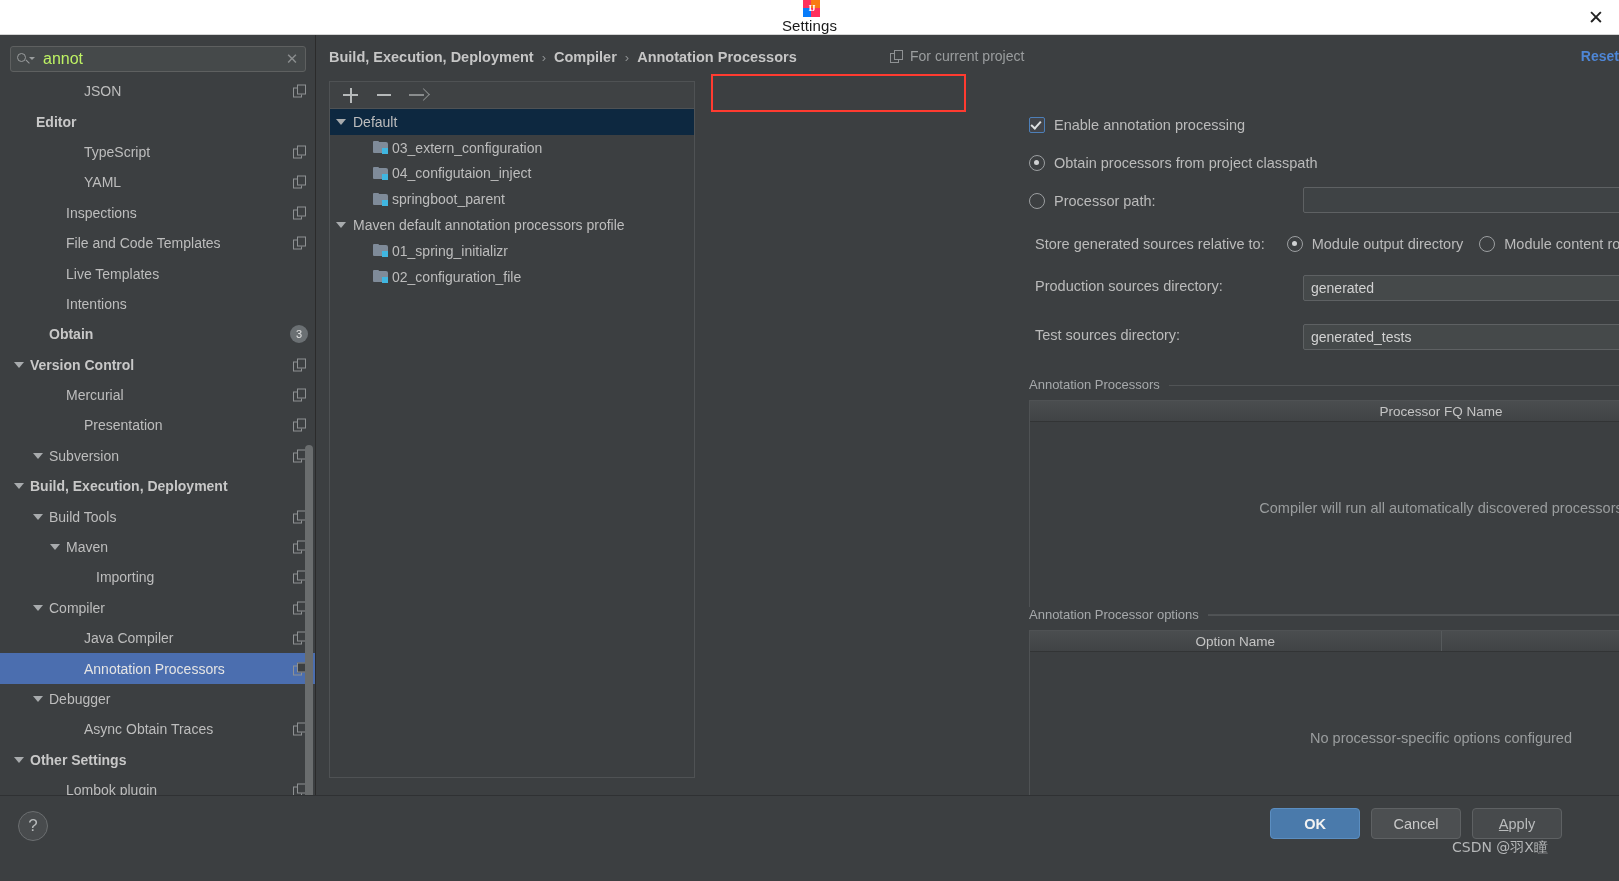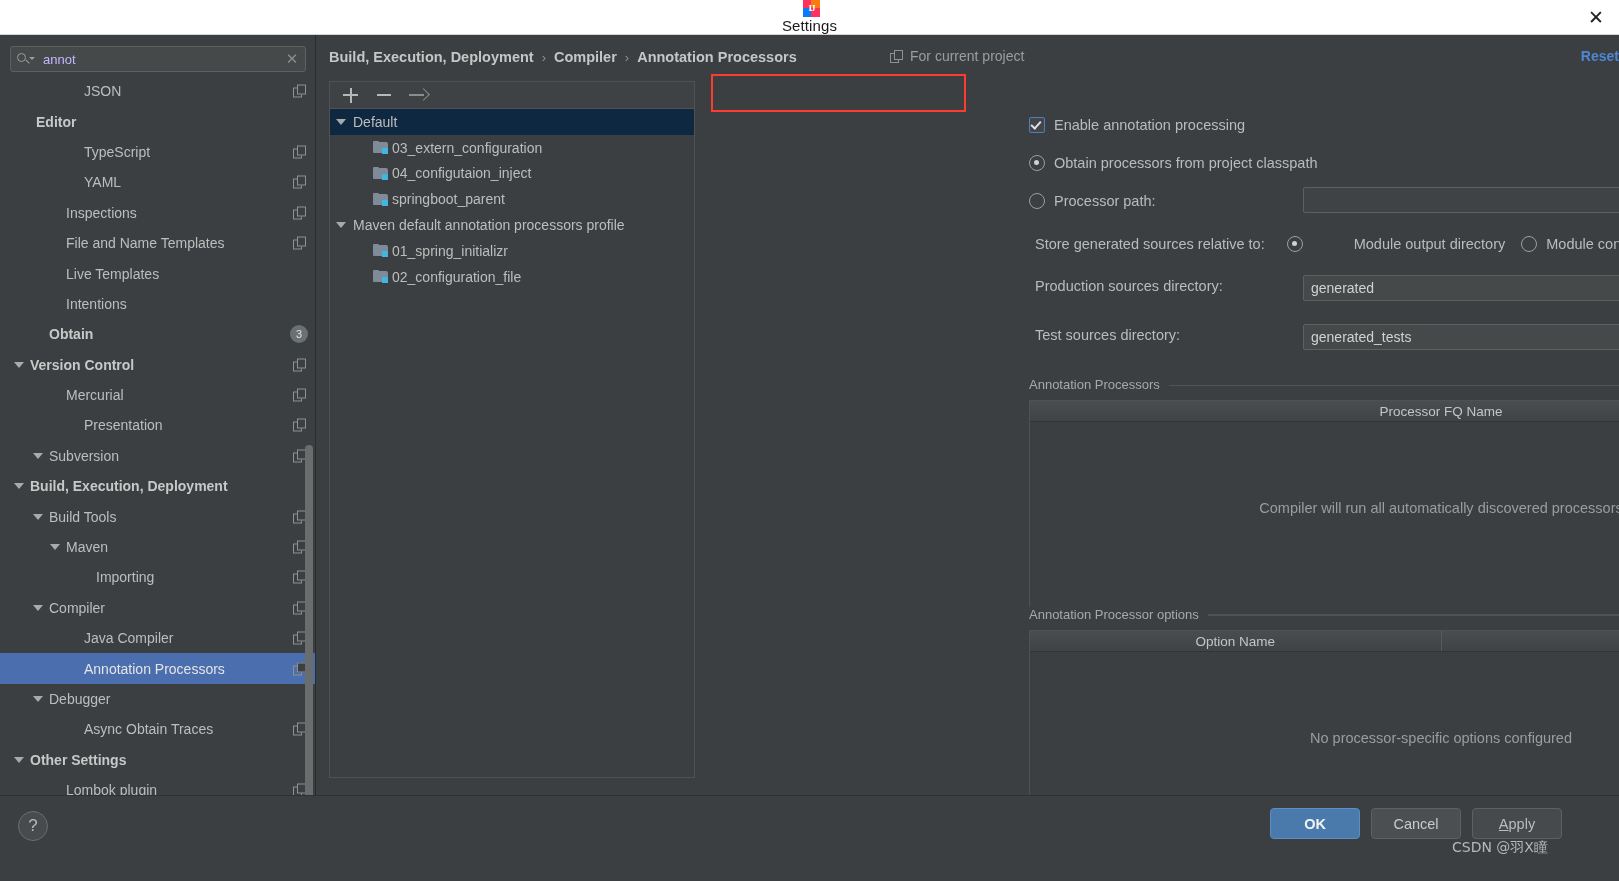--- a/index.html
+++ b/index.html
@@ -67,21 +67,21 @@
     position: absolute; left: 7.5px; top: 10px; width: 5px; height: 1.4px;
     background: #9a9d9e; transform: rotate(45deg);
   }
   #search-wrap .s-icon .caret {
     position: absolute; left: 12px; top: 6px; width: 0; height: 0;
     border-left: 3px solid transparent; border-right: 3px solid transparent;
     border-top: 3px solid #9a9d9e;
   }
   #search-input {
     flex: 1; background: transparent; border: none; outline: none;
-    color: #c4b5fd; font-family: "Liberation Sans", sans-serif; font-size: 13px;
+    color: #bef264; font-family: "Liberation Sans", sans-serif; font-size: 16px;
     padding: 0 4px;
   }
   #search-clear {
     width: 26px; text-align: center; color: #8a8d8e; font-size: 15px;
     cursor: pointer; flex: none;
   }
 
   #tree-scroll {
     position: absolute; left: 0; top: 47px; width: 316px; height: 713px;
     overflow: hidden;
@@ -361,21 +361,21 @@
       <div class="tree-row">
         <span class="arrow hidden" style="margin-left: 50px;"></span>
         <span class="lbl">Inspections</span>
         <span class="copy-icon">
           <span class="b"></span>
           <span class="f"></span>
         </span>
       </div>
       <div class="tree-row">
         <span class="arrow hidden" style="margin-left: 50px;"></span>
-        <span class="lbl">File and Name Templates</span>
+        <span class="lbl">File and Code Templates</span>
         <span class="copy-icon">
           <span class="b"></span>
           <span class="f"></span>
         </span>
       </div>
       <div class="tree-row">
         <span class="arrow hidden" style="margin-left: 50px;"></span>
         <span class="lbl">Live Templates</span>
       </div>
       <div class="tree-row">
@@ -594,21 +594,21 @@
       <div class="radio"></div>
       <span class="lbl-txt">Processor path:</span>
     </div>
     <div class="tfield empty" style="left:594px; top:112px; width:582px;">
       <span></span>
 
     </div>
 
     <div class="row" style="left:326px; top:161px;">
       <span class="field-label">Store generated sources relative to:</span>
-      <span style="display:inline-flex;align-items:center;margin-left:22px;gap:42px;">
+      <span style="display:inline-flex;align-items:center;margin-left:22px;">
         <span class="radio on"></span>
         <span class="lbl-txt">Module output directory</span>
       </span>
       <span style="display:inline-flex;align-items:center;margin-left:16px;">
         <span class="radio"></span>
         <span class="lbl-txt">Module content root</span>
       </span>
     </div>
 
     <div class="row" style="left:326px; top:203px;">

